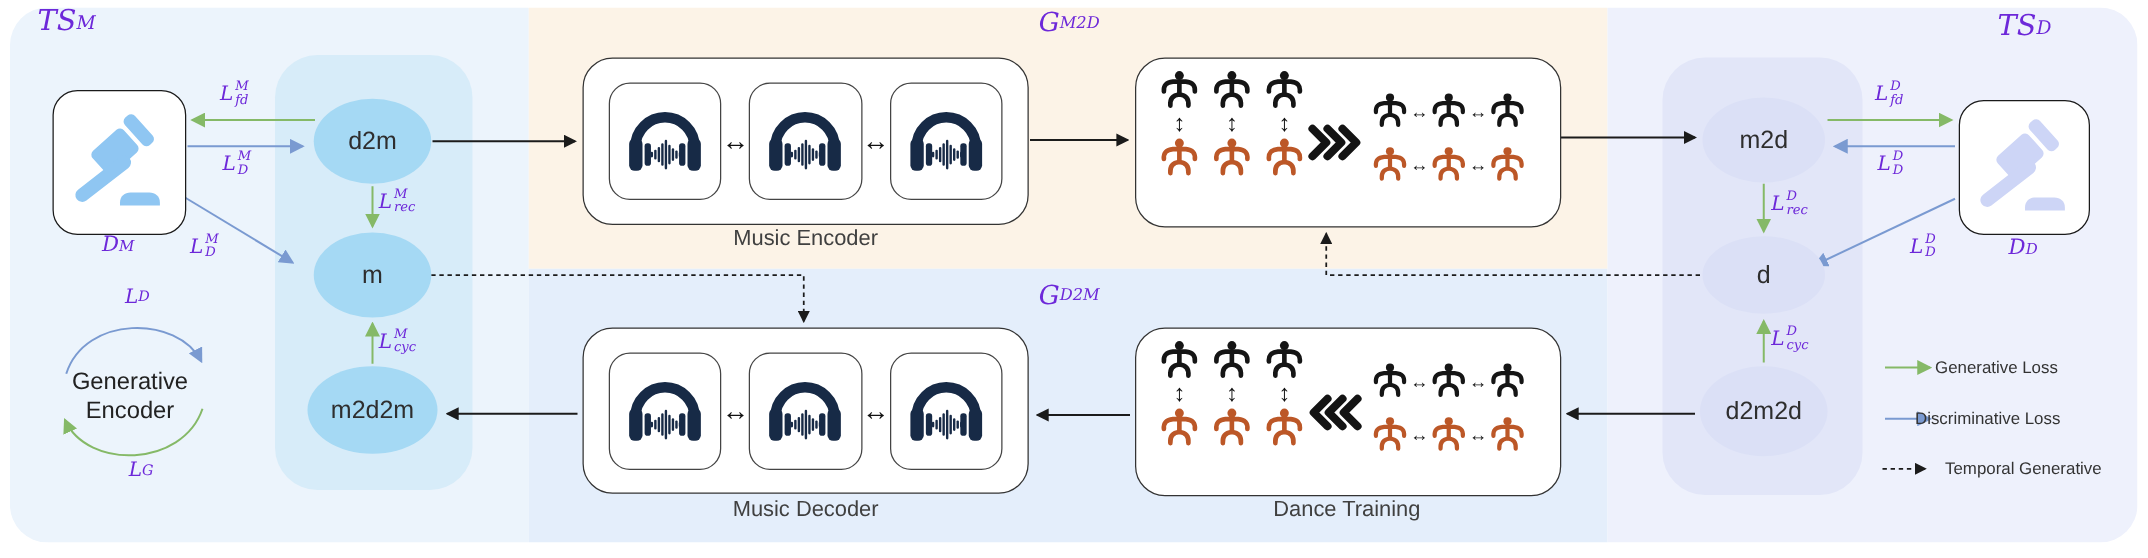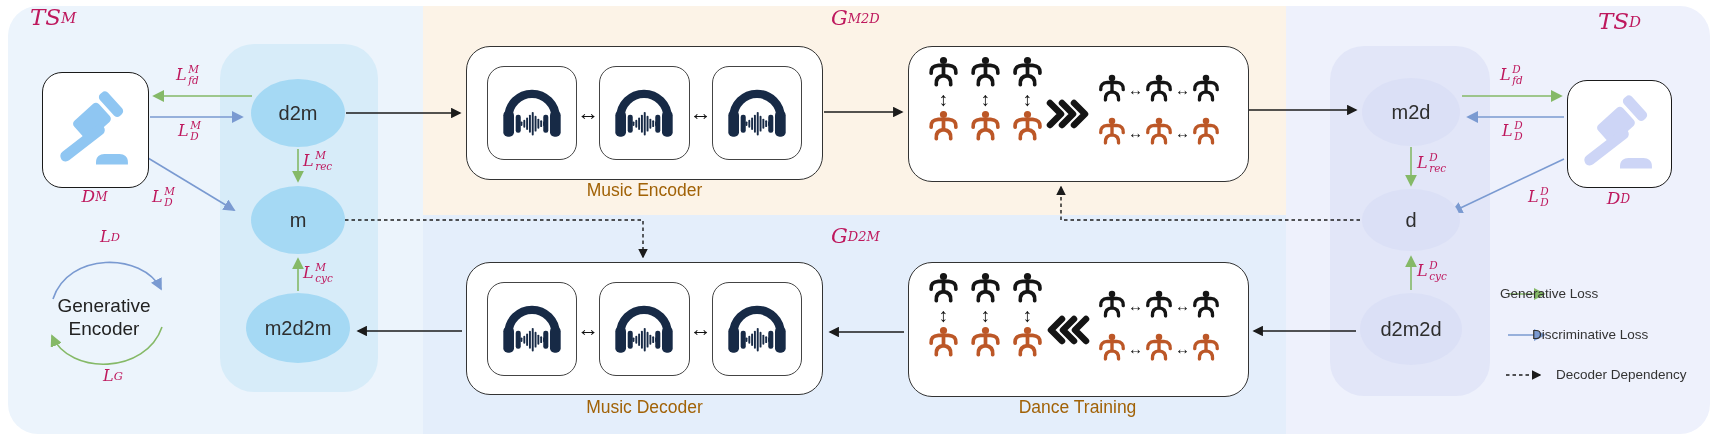--- a/index.html
+++ b/index.html
@@ -24,24 +24,24 @@
           display:flex;align-items:center;justify-content:center;}
   .hp{width:72px;height:72px;color:#172a46;}
   .dancebox{background:#ffffff;border:1.5px solid #333;border-radius:24px;z-index:3;}
   
   .ellipse{border-radius:50%;display:flex;align-items:center;justify-content:center;
            font-size:20px;color:#2e2e2e;z-index:3;}
   .ell-blue{background:#a5d9f4;}
   .ell-lav{background:#dbe0f6;}
   
   .lbl{font-family:"Liberation Sans",sans-serif;color:#2e2e2e;z-index:4;}
-  .boxlabel{font-size:17.5px;text-align:center;color:#a16207;}
+  .boxlabel{font-size:17.5px;text-align:center;color:#404040;}
   .alt-text{font-size:19px;line-height:23px;text-align:center;color:#222;}
   .legend-label{font-size:13.5px;color:#333;}
-  .math{font-family:"DejaVu Serif",serif;font-style:italic;color:#be185d;display:inline-flex;
+  .math{font-family:"DejaVu Serif",serif;font-style:italic;color:#6d28d9;display:inline-flex;
         align-items:center;z-index:4;}
   .math .base{font-size:16px;line-height:1;}
   .math .stk{display:inline-flex;flex-direction:column;line-height:1;margin-left:1.5px;gap:0px;}
   .math .sup,.math .sub{font-size:10.5px;}
   .math sub{font-size:11.5px;}
   .math-ts .base{font-size:23px;}
   .math-ts sup{font-size:15px;}
   .math-g .base{font-size:21px;}
   .math-g sub{font-size:13px;}
   .math-d .base{font-size:17px;}
@@ -455,17 +455,17 @@
   <div class="abs gavelbox" style="left:1567px;top:80px;width:103px;height:106px">
     <svg class="gavel" style="color:#cdd5f6">
         <use href="#sym-gavel"></use>
       </svg>
   </div>
   <div class="abs math math-d" style="left:1576px;top:190px;width:85px;justify-content:center">
     <span class="base">D</span>
       <sub>D</sub>
   </div>
 
-  <div class="abs lbl legend-label" style="left:1500px;top:286px">Generative Loss</div>
+  <div class="abs lbl legend-label" style="left:1548px;top:286px">Generative Loss</div>
   <div class="abs lbl legend-label" style="left:1532px;top:327px">Discriminative Loss</div>
-  <div class="abs lbl legend-label" style="left:1556px;top:367px">Decoder Dependency</div>
+  <div class="abs lbl legend-label" style="left:1556px;top:367px">Temporal Generative</div>
 
 </div>
 
 </body></html>

